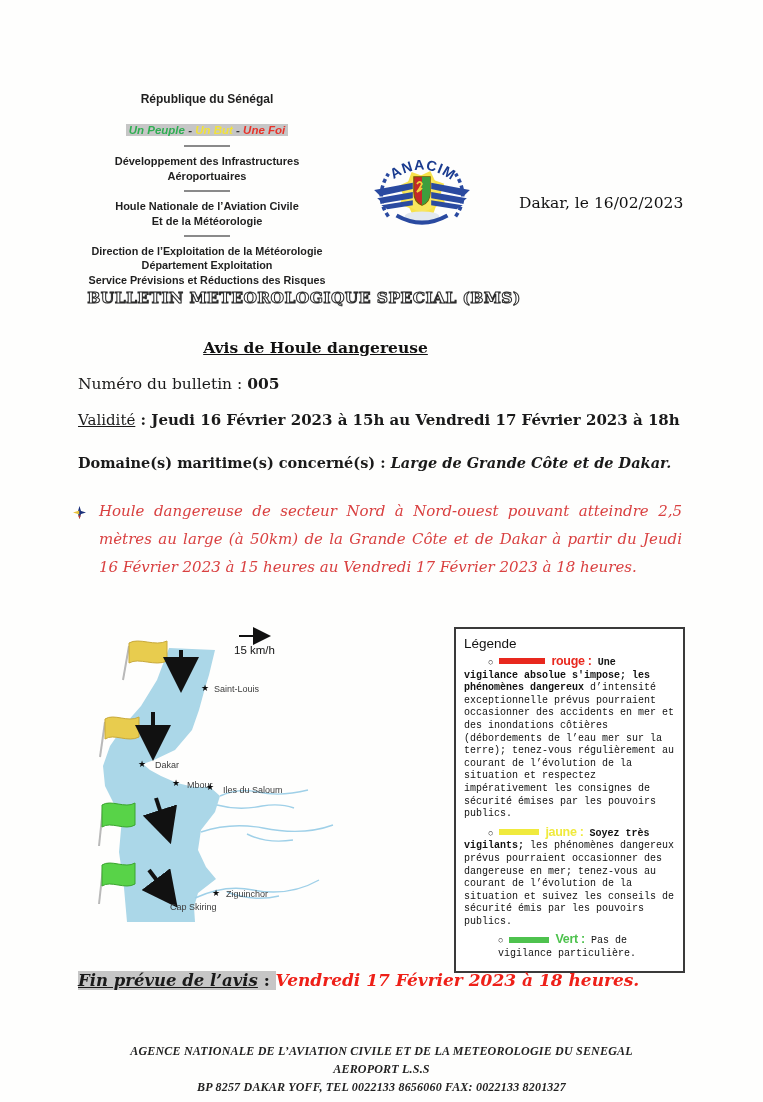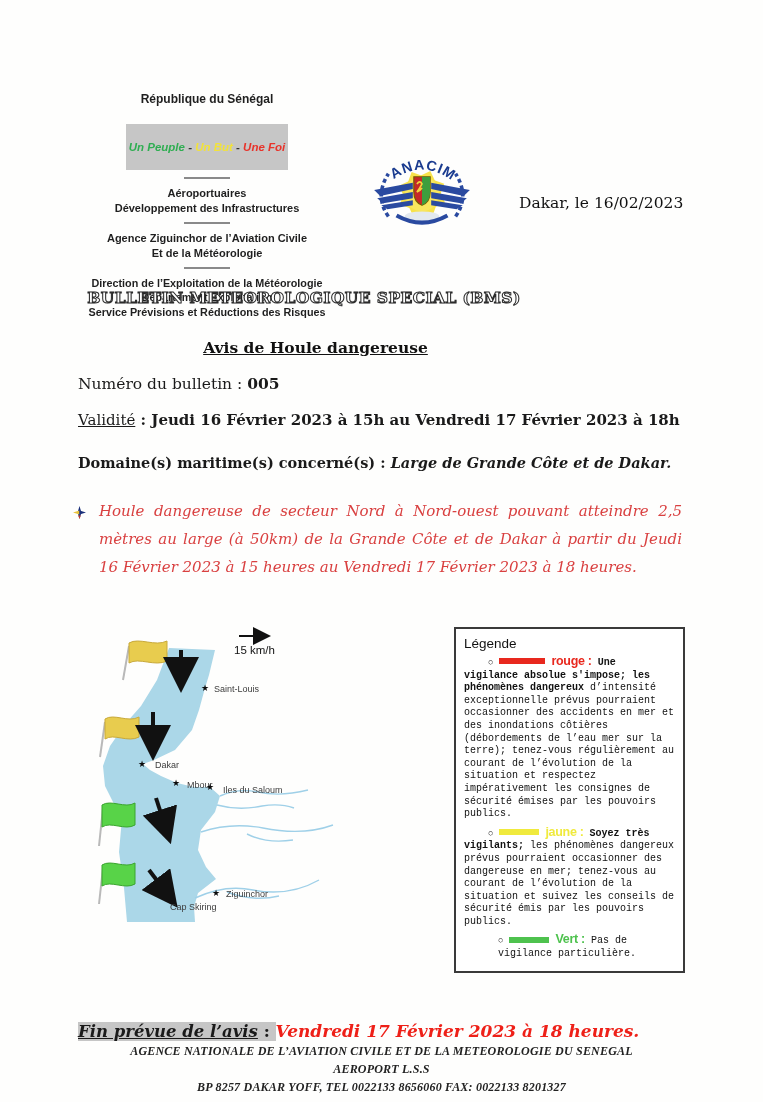--- a/index.html
+++ b/index.html
@@ -3,21 +3,21 @@
 <meta charset="utf-8">
 <style>
   html,body{margin:0;padding:0;background:#ffffff;}
   .page{position:relative;width:763px;height:1102px;background:#fefefd;overflow:hidden;
         font-family:"DejaVu Serif",serif;color:#1a1a1a;}
 
   
   .gov-block{position:absolute;left:78px;top:92px;width:258px;text-align:center;
              font-family:"Liberation Sans",sans-serif;font-weight:bold;color:#1f1f1f;}
   .republic{font-size:12px;}
-  .motto{display:inline-block;margin-top:18px;padding:17px 3px;background:#c6c6c6;
+  .motto{display:inline-block;margin-top:18px;padding:0 3px;background:#c6c6c6;
          font-size:11.5px;font-style:italic;}
   .mp-green{color:#2fae52;} .mp-dash{color:#333;} .mp-yellow{color:#f2e23a;} .mp-red{color:#e8332a;}
   .hdr-divider{width:46px;border:0;border-top:2px solid #8a8a8a;margin:7px auto 7px auto;}
   .gov-lines{font-size:11px;line-height:1.32;}
   .gov-lines.small{font-size:10.8px;}
 
   .logo-wrap{position:absolute;left:366px;top:142px;width:112px;height:96px;}
   .date-line{position:absolute;left:519px;top:194px;font-size:15.5px;color:#111;}
 
   
@@ -59,44 +59,44 @@
   .lg-bar{display:inline-block;height:6px;vertical-align:middle;margin:0 6px 2px 6px;}
   .bar-red{width:46px;background:#e8281e;}
   .bar-yellow{width:40px;background:#f0ea3d;}
   .bar-green{width:40px;background:#4ec24e;}
   .lg-word{font-family:"Liberation Sans",sans-serif;font-weight:bold;font-size:12.5px;
            letter-spacing:-.3px;line-height:1;}
   .word-red{color:#e8281e;} .word-yellow{color:#f0ea3d;} .word-green{color:#4ec24e;}
   .lg-bold{font-weight:bold;}
 
   
-  .fin-line{position:absolute;left:78px;top:1021px;font-size:16.5px;}
+  .fin-line{position:absolute;left:78px;top:970px;font-size:16.5px;}
   .fin-line .lbl{font-weight:bold;font-style:italic;text-decoration:underline;background:#c6c6c6;}
   .fin-line .sep{font-weight:bold;background:#c6c6c6;}
   .fin-line .val{color:#ee2018;font-weight:bold;font-style:italic;font-size:17px;}
   .doc-footer{position:absolute;left:0;top:1042px;width:763px;text-align:center;
               font-family:"Liberation Serif",serif;font-weight:bold;font-style:italic;
               font-size:12px;line-height:1.5;color:#222;letter-spacing:.2px;}
 </style>
 </head>
 <body>
 
 <div class="page">
 
   <div class="gov-block">
     <div class="republic">République du Sénégal</div>
     <div class="motto"><span class="mp-green">Un Peuple</span><span class="mp-dash"> - </span><span class="mp-yellow">Un But</span><span class="mp-dash"> - </span><span class="mp-red">Une Foi</span></div>
     <hr class="hdr-divider">
     <div class="gov-lines">
+      <div>Développement des Infrastructures</div>
       <div>Aéroportuaires</div>
-      <div>Développement des Infrastructures</div>
     </div>
     <hr class="hdr-divider">
     <div class="gov-lines">
-      <div>Agence Ziguinchor de l’Aviation Civile</div>
+      <div>Houle Nationale de l’Aviation Civile</div>
       <div>Et de la Météorologie</div>
     </div>
     <hr class="hdr-divider">
     <div class="gov-lines small">
       <div>Direction de l’Exploitation de la Météorologie</div>
       <div>Département Exploitation</div>
       <div>Service Prévisions et Réductions des Risques</div>
     </div>
   </div>
 

